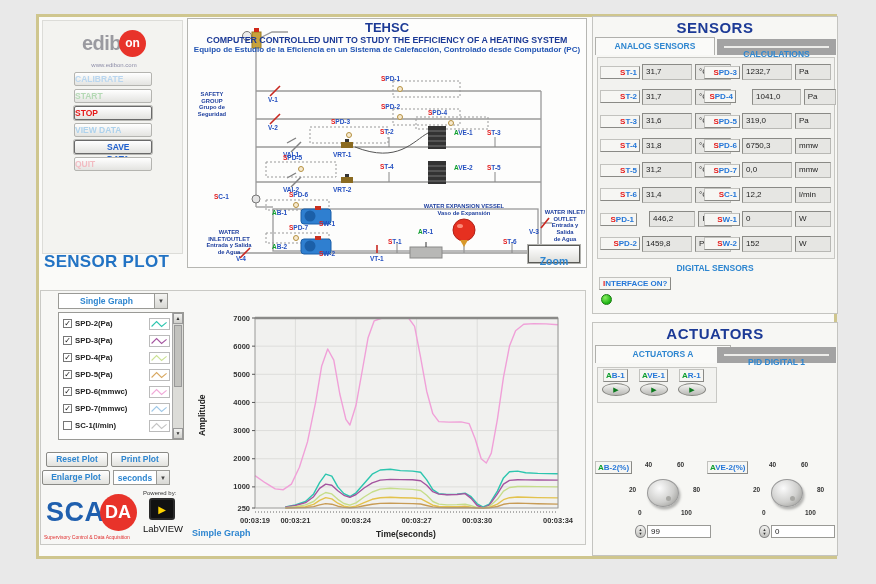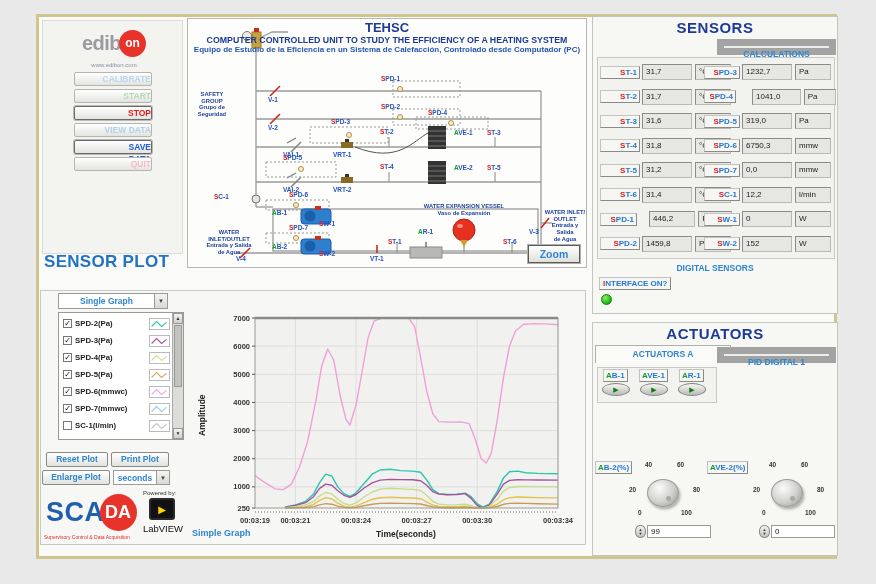--- a/index.html
+++ b/index.html
@@ -9,21 +9,21 @@
   .abs{position:absolute;}
   .frame{position:absolute;left:36px;top:14px;width:801px;height:545px;background:#fafaf8;border:3px solid #cfc68e;}
 
   
   .left-panel{position:absolute;left:42px;top:20px;width:141px;height:234px;background:#f3f3f0;border:1px solid #dcdcd8;}
   .logo{position:absolute;left:58px;top:26px;width:112px;height:34px;display:flex;align-items:center;justify-content:center;}
   .logo-txt{font-weight:bold;font-size:20px;color:#9a9aa0;letter-spacing:-.5px;}
   .logo-circle{display:inline-flex;align-items:center;justify-content:center;width:27px;height:27px;margin-left:-2px;
                border-radius:50%;background:#e8332a;color:#fff;font-weight:bold;font-size:12px;}
   .logo-url{position:absolute;left:58px;top:62px;width:112px;text-align:center;font-size:6px;color:#8d8da8;}
-  .btnL{position:absolute;left:74px;width:78px;height:14px;text-align:right;line-height:12px;font-weight:bold;font-size:8.5px;
+  .btnL{position:absolute;left:74px;width:78px;height:14px;text-align:left;line-height:12px;font-weight:bold;font-size:8.5px;
         background:linear-gradient(#ffffff,#e3e3e0);border:1px solid #b4b4b0;border-radius:2px;cursor:default;padding:0;}
   .btnL.strong{border:1px solid #6a6a6a;box-shadow:0 0 0 1px #b9b9b5;}
   .c-dimblue{color:#b9d6ef;} .c-dimgreen{color:#b5d9b5;} .c-stop{color:#e51a1a;}
   .c-view{color:#aed2ec;} .c-save{color:#2061cf;padding-left:32px;} .c-quit{color:#f2bcc2;}
   .sensorplot-title{position:absolute;left:44px;top:252px;font-weight:bold;font-size:17px;color:#2273c4;letter-spacing:.3px;}
 
   
   .tab{position:absolute;height:18px;text-align:center;font-weight:bold;font-size:8.5px;color:#2e86d0;line-height:17px;}
   .tab.active{background:#fafaf8;border:1px solid #b0b0ac;border-bottom:none;}
   .tab.inactive{background:#ededea;border:7px solid #a3a3a3;}
@@ -60,21 +60,21 @@
   .diagram{position:absolute;left:187px;top:18px;width:400px;height:250px;background:#fdfdfc;border:1px solid #b6b6b2;}
   .d-title{position:relative;z-index:2;margin-top:1px;text-align:center;font-weight:bold;font-size:13px;color:#1c3a96;}
   .d-sub1{position:relative;z-index:2;text-align:center;font-weight:bold;font-size:8.8px;color:#1c3a96;}
   .d-sub2{position:relative;z-index:2;text-align:center;font-weight:bold;font-size:8px;color:#2456b4;}
   .d-svg{position:absolute;left:0;top:0;width:400px;height:250px;}
   .dl{position:absolute;z-index:3;font-weight:bold;font-size:6.5px;color:#2450c0;white-space:pre-line;line-height:1.15;}
   .dl.sens::first-letter{color:#e31c1c;}
   .dl.act::first-letter{color:#0f9e2e;}
   .dl.cap{color:#1e3f9e;font-size:5.8px;text-align:center;}
   .zoom-btn{position:absolute;z-index:4;left:340px;top:226px;width:52px;height:18px;background:linear-gradient(#ffffff,#dfdfdb);
-            border:1px solid #5a5a56;box-shadow:0 0 0 1px #b0b0ac;font-weight:bold;font-size:10.5px;color:#2e86d0;text-align:center;line-height:15px;padding:0;}
+            border:1px solid #5a5a56;box-shadow:0 0 0 1px #b0b0ac;font-weight:bold;font-size:10.5px;color:#2e86d0;text-align:center;line-height:15px;padding:8px;}
 
   
   .plot-svg{position:absolute;left:190px;top:298px;width:396px;height:240px;font-family:"Liberation Sans",sans-serif;}
   .ylab{position:absolute;left:197px;top:436px;transform:rotate(-90deg);transform-origin:left top;font-weight:bold;font-size:8.5px;color:#222;}
   .xlab{position:absolute;left:326px;top:529px;width:160px;text-align:center;font-weight:bold;font-size:8.5px;color:#222;}
   .simple-graph{position:absolute;left:192px;top:528px;font-weight:bold;font-size:9px;color:#2e86d0;}
 
   
   .rpanel{position:absolute;left:592px;width:246px;background:#f7f7f4;border:1px solid #c4c4c0;}
   .rtitle{position:absolute;left:0;width:100%;text-align:center;font-weight:bold;font-size:15px;color:#1c3a96;letter-spacing:.5px;}
@@ -428,20 +428,21 @@
       <text x="226.6" y="225" text-anchor="middle" font-size="7.5" font-weight="bold" fill="#333">00:03:27</text>
       <text x="287.2" y="225" text-anchor="middle" font-size="7.5" font-weight="bold" fill="#333">00:03:30</text>
       <text x="368" y="225" text-anchor="middle" font-size="7.5" font-weight="bold" fill="#333">00:03:34</text>
     </svg>
   <span class="ylab">Amplitude</span>
   <span class="xlab">Time(seconds)</span>
   <span class="simple-graph">Simple Graph</span>
 
   <div class="rpanel" style="top:16px;height:298px;">
     <div class="rtitle" style="top:2px;">SENSORS</div>
+    <div class="tab active" style="left:2px;top:20px;width:120px;">ANALOG SENSORS</div>
     <div class="tab inactive" style="left:124px;top:22px;width:119px;height:16px;">CALCULATIONS</div>
     <div class="grid-box" style="left:4px;top:40px;width:238px;height:202px;">
       <div class="abs" id="sens-col-left" style="left:2px;top:2px;width:132px;">
           <div class="srow">
             <span class="schip" style="width:40px">ST-1</span>
             <span class="sval" style="width:50px;margin-left:2px">31,7</span>
             <span class="sunit" style="width:36px;margin-left:3px">°C</span>
           </div>
           <div class="srow">
             <span class="schip" style="width:40px">ST-2</span>

